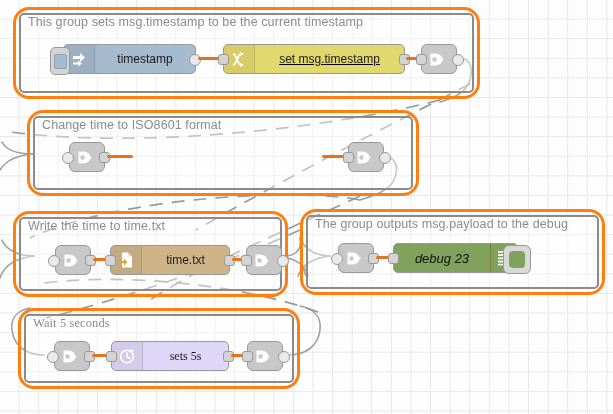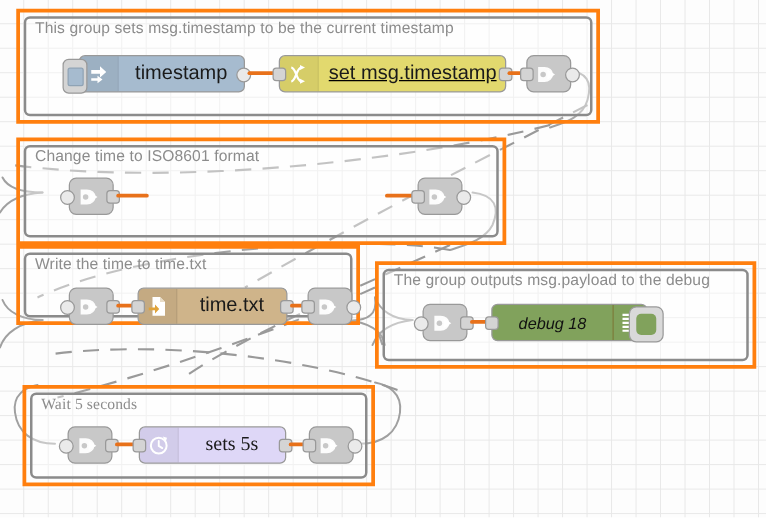--- a/index.html
+++ b/index.html
@@ -16,21 +16,21 @@
       linear-gradient(to bottom,#e8e8e8 1px,transparent 1px);
     background-size:19.6px 19.6px;
     background-position:-1px -1px;
   }
   #wires{position:absolute;left:0;top:0;width:613px;height:414px;pointer-events:none;}
 
   
   .group{
     position:absolute;
     border:3px solid #ff7f0e;
-    border-radius:0;
+    border-radius:16px;
     background:rgba(255,255,255,0.10);
     box-sizing:border-box;
   }
   .group-inner{
     position:absolute;left:3px;top:3px;right:3px;bottom:3px;
     border:2px solid #8b8b8b;
     border-radius:5px;
     box-sizing:border-box;
     background:rgba(255,255,255,0.35);
   }
@@ -49,21 +49,21 @@
   }
   .node .ico{
     width:30px;height:28px;flex:0 0 30px;
     display:flex;align-items:center;justify-content:center;
     border-right:1px solid rgba(0,0,0,0.12);
     background:rgba(0,0,0,0.05);
     border-radius:4px 0 0 4px;
   }
   .node .ico svg{display:block;}
   .node .lbl{
-    flex:1;text-align:center;font-size:16px;color:#1a1a1a;
+    flex:1;text-align:center;font-size:12px;color:#1a1a1a;
     padding:0 8px;white-space:nowrap;overflow:hidden;
   }
   .node.inject{background:#a6bbcf;}
   .node.inject .ico{background:rgba(0,0,0,0.06);border-right:1px solid rgba(0,0,0,0.10);}
   .node.change{background:#e2d96e;text-decoration:underline;}
   .node.change .ico{background:rgba(0,0,0,0.05);}
   .node.func{background:#ded7f7;}
   .node.file{background:#cfb48a;}
   .node.debug{background:#81a25c;}
   .node.debug .lbl{font-style:italic;color:#111;font-size:13px;}
@@ -196,21 +196,21 @@
         <svg width="20" height="17" viewBox="0 0 20 17">
           <path d="M1.5,2.5 h5 v12 h-5 z M6.5,2.5 a7,6 0 0 1 0,12 z" fill="#fff" opacity="0.95"></path>
           <circle cx="5.5" cy="8.5" r="2.2" fill="#c8c8c8"></circle>
           <path d="M9,4.5 l6,4 l-6,4 z" fill="#fff"></path>
         </svg>
       </div>
       <div class="port out rnd" style="right:-8px;"></div>
     </div>
   </div>
 
-  <div class="group" style="left:13px;top:110px;width:392px;height:86px;">
+  <div class="group" style="left:27px;top:110px;width:392px;height:86px;">
     <div class="group-inner"></div>
     <div class="group-label">Change time to ISO8601 format</div>
 
     <div class="node link" style="left:39px;top:29px;">
       <div class="port in rnd" style="left:-8px;"></div>
       <div class="ico">
         <svg width="20" height="17" viewBox="0 0 20 17">
           <path d="M1.5,2.5 h5 v12 h-5 z M6.5,2.5 a7,6 0 0 1 0,12 z" fill="#fff" opacity="0.95"></path>
           <circle cx="5.5" cy="8.5" r="2.2" fill="#c8c8c8"></circle>
           <path d="M9,4.5 l6,4 l-6,4 z" fill="#fff"></path>
@@ -230,21 +230,21 @@
         <svg width="20" height="17" viewBox="0 0 20 17">
           <path d="M1.5,2.5 h5 v12 h-5 z M6.5,2.5 a7,6 0 0 1 0,12 z" fill="#fff" opacity="0.95"></path>
           <circle cx="5.5" cy="8.5" r="2.2" fill="#c8c8c8"></circle>
           <path d="M9,4.5 l6,4 l-6,4 z" fill="#fff"></path>
         </svg>
       </div>
       <div class="port out rnd" style="right:-8px;"></div>
     </div>
   </div>
 
-  <div class="group" style="left:13px;top:196px;width:275px;height:64px;">
+  <div class="group" style="left:13px;top:211px;width:275px;height:86px;">
     <div class="group-inner"></div>
     <div class="group-label">Write the time to time.txt</div>
 
     <div class="node link" style="left:39px;top:31px;">
       <div class="port in rnd" style="left:-8px;"></div>
       <div class="ico">
         <svg width="20" height="17" viewBox="0 0 20 17">
           <path d="M1.5,2.5 h5 v12 h-5 z M6.5,2.5 a7,6 0 0 1 0,12 z" fill="#fff" opacity="0.95"></path>
           <circle cx="5.5" cy="8.5" r="2.2" fill="#c8c8c8"></circle>
           <path d="M9,4.5 l6,4 l-6,4 z" fill="#fff"></path>
@@ -296,21 +296,21 @@
           <path d="M9,4.5 l6,4 l-6,4 z" fill="#fff"></path>
         </svg>
       </div>
       <div class="port out"></div>
     </div>
 
     <div style="position:absolute;left:73px;top:44px;width:20px;height:3px;background:#e8711a;border-radius:2px;"></div>
 
     <div class="node debug" style="left:90px;top:31px;width:125px;">
       <div class="port in"></div>
-      <div class="lbl">debug 18</div>
+      <div class="lbl">debug 23</div>
       <div class="dbg-bars">
         <svg width="14" height="16" viewBox="0 0 14 16">
           <g fill="#fff">
             <rect x="1" y="1" width="12" height="1.8"></rect>
             <rect x="1" y="4.2" width="12" height="1.8"></rect>
             <rect x="1" y="7.4" width="12" height="1.8"></rect>
             <rect x="1" y="10.6" width="12" height="1.8"></rect>
             <rect x="1" y="13.8" width="12" height="1.6"></rect>
           </g>
         </svg>

